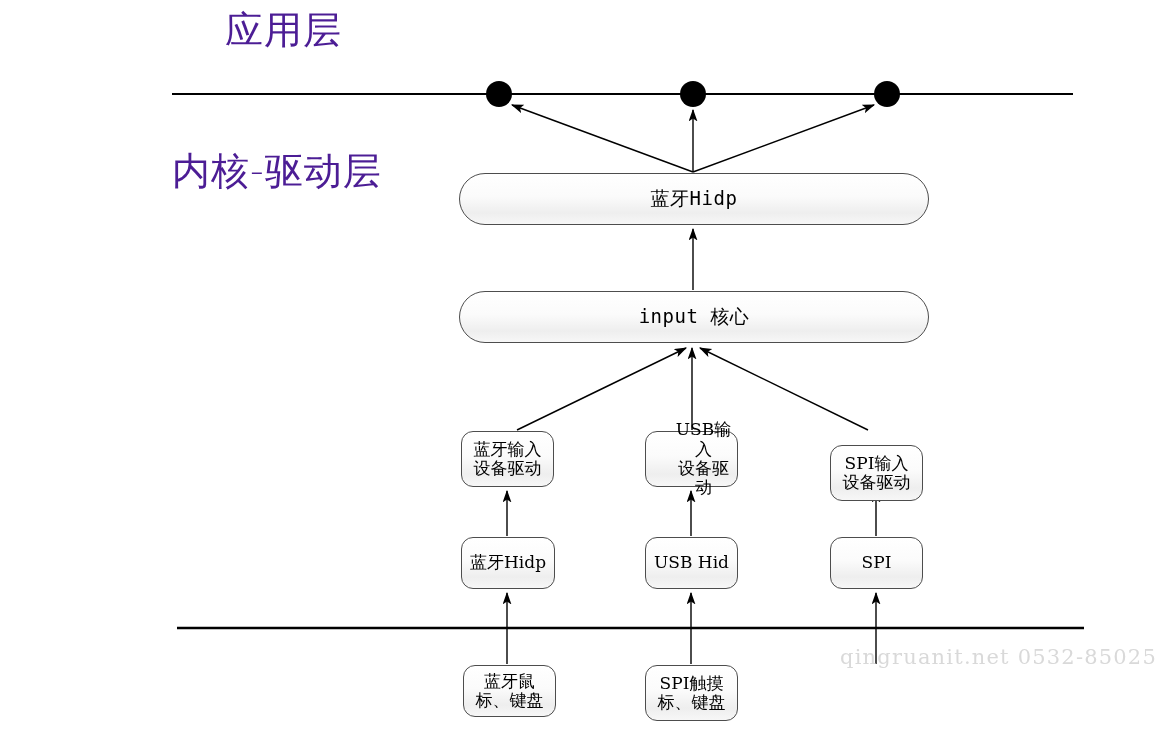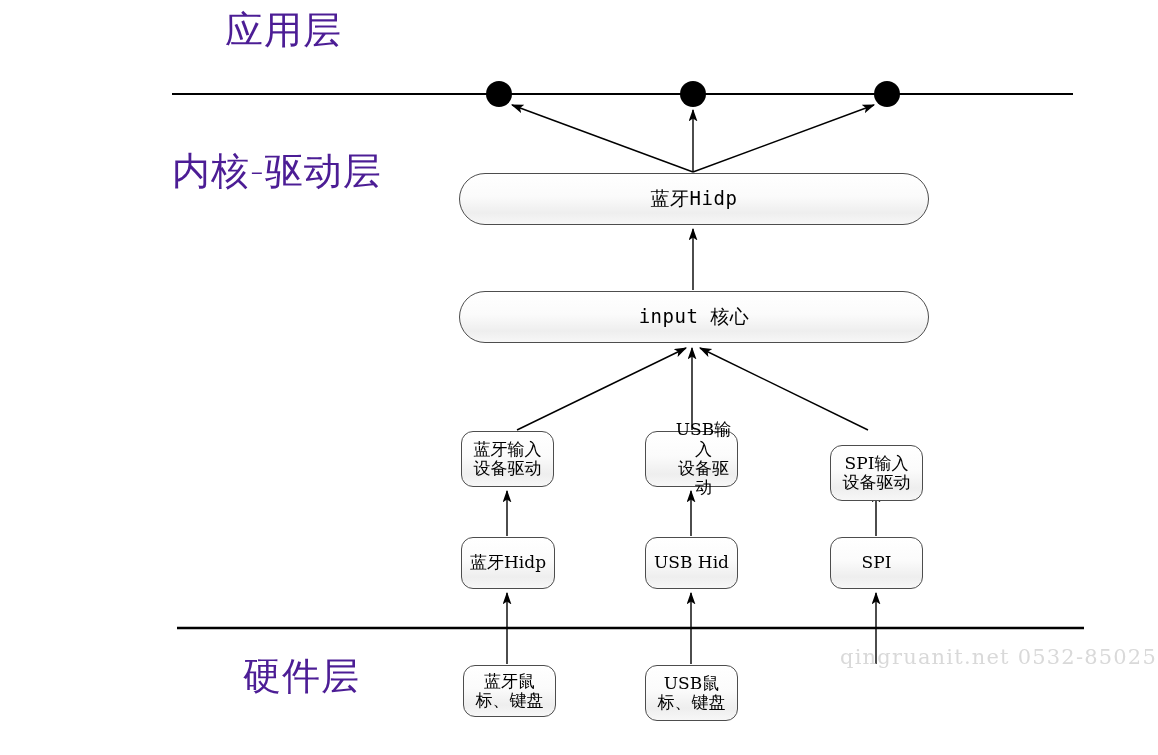--- a/index.html
+++ b/index.html
@@ -132,21 +132,20 @@
     <line x1="691" y1="664" x2="691" y2="593" stroke="#000000" stroke-width="1.4" marker-end="url(#arrowhead)"></line>
     <line x1="876" y1="664" x2="876" y2="593" stroke="#000000" stroke-width="1.4" marker-end="url(#arrowhead)"></line>
 
     <circle cx="499" cy="94" r="13" fill="#000000"></circle>
     <circle cx="693" cy="94" r="13" fill="#000000"></circle>
     <circle cx="887" cy="94" r="13" fill="#000000"></circle>
   </svg>
 
   <div class="layer-title" id="layer-title-application">应用层</div>
   <div class="layer-title" id="layer-title-kernel">内核-驱动层</div>
-  <div class="layer-title" id="layer-title-hardware">硬件层</div>
 
   <div class="node node-wide" id="node-event-layer">
     <span class="node-label">蓝牙Hidp</span>
   </div>
   <div class="node node-wide" id="node-input-core">
     <span class="node-label">input 核心</span>
   </div>
 
   <div class="node node-small" id="node-driver-bt">
     <span class="node-label">蓝牙输入
@@ -169,19 +168,19 @@
   </div>
   <div class="node node-small" id="node-proto-spi">
     <span class="node-label">SPI</span>
   </div>
 
   <div class="node node-small" id="node-hw-bt">
     <span class="node-label">蓝牙鼠
 标、键盘</span>
   </div>
   <div class="node node-small" id="node-hw-usb">
-    <span class="node-label">USB鼠
+    <span class="node-label">SPI触摸
 标、键盘</span>
   </div>
 
   <div id="watermark">qingruanit.net  0532-85025005</div>
 
 </div>
 
 </body></html>

